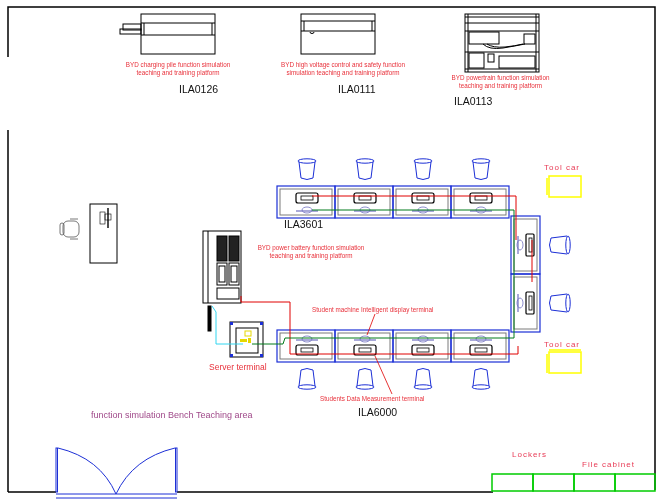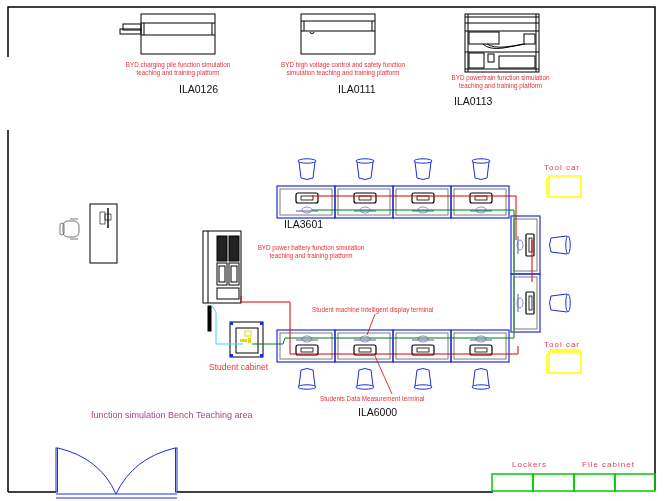--- a/index.html
+++ b/index.html
@@ -261,21 +261,21 @@
 <div class="lbl code" style="left:284px;top:219px;text-align:right;">ILA3601</div>
 <div class="lbl red-small" style="left:245px;top:245px;width:132px;">
   <div>BYD power battery function simulation</div>
   <div style="margin-top:2px">teaching and training platform</div>
 </div>
 
 <div class="lbl red-small" style="left:312px;top:307px;">Student machine  Intelligent display terminal</div>
 <div class="lbl red-small" style="left:320px;top:396px;">Students  Data  Measurement terminal</div>
 <div class="lbl code" style="left:358px;top:407px;">ILA6000</div>
 
-<div class="lbl server" style="left:209px;top:363px;">Student cabinet</div>
+<div class="lbl server" style="left:209px;top:363px;">Server terminal</div>
 
 <div class="lbl mono-red" style="left:544px;top:164px;">Tool car</div>
 <div class="lbl mono-red" style="left:544px;top:341px;">Tool car</div>
 
-<div class="lbl mono-red" style="left:512px;top:461px;">Lockers</div>
+<div class="lbl mono-red" style="left:512px;top:451px;">Lockers</div>
 <div class="lbl mono-red" style="left:582px;top:461px;">File cabinet</div>
 
 <div class="lbl purple" style="left:47px;top:411px;padding-left:44px;">function simulation  Bench  Teaching area</div>
 
 </body></html>

